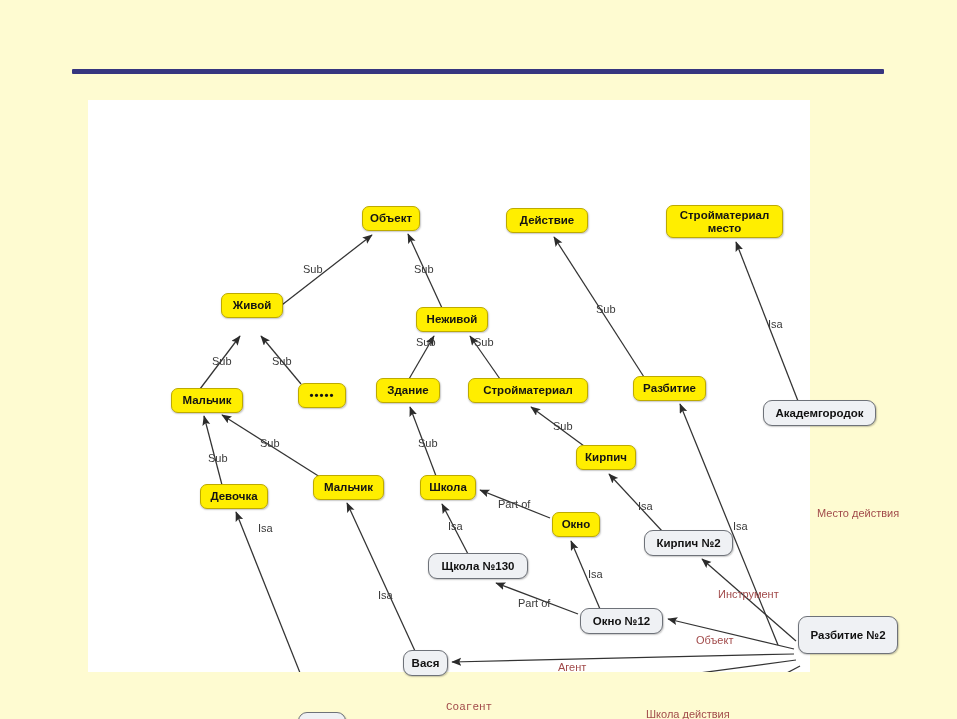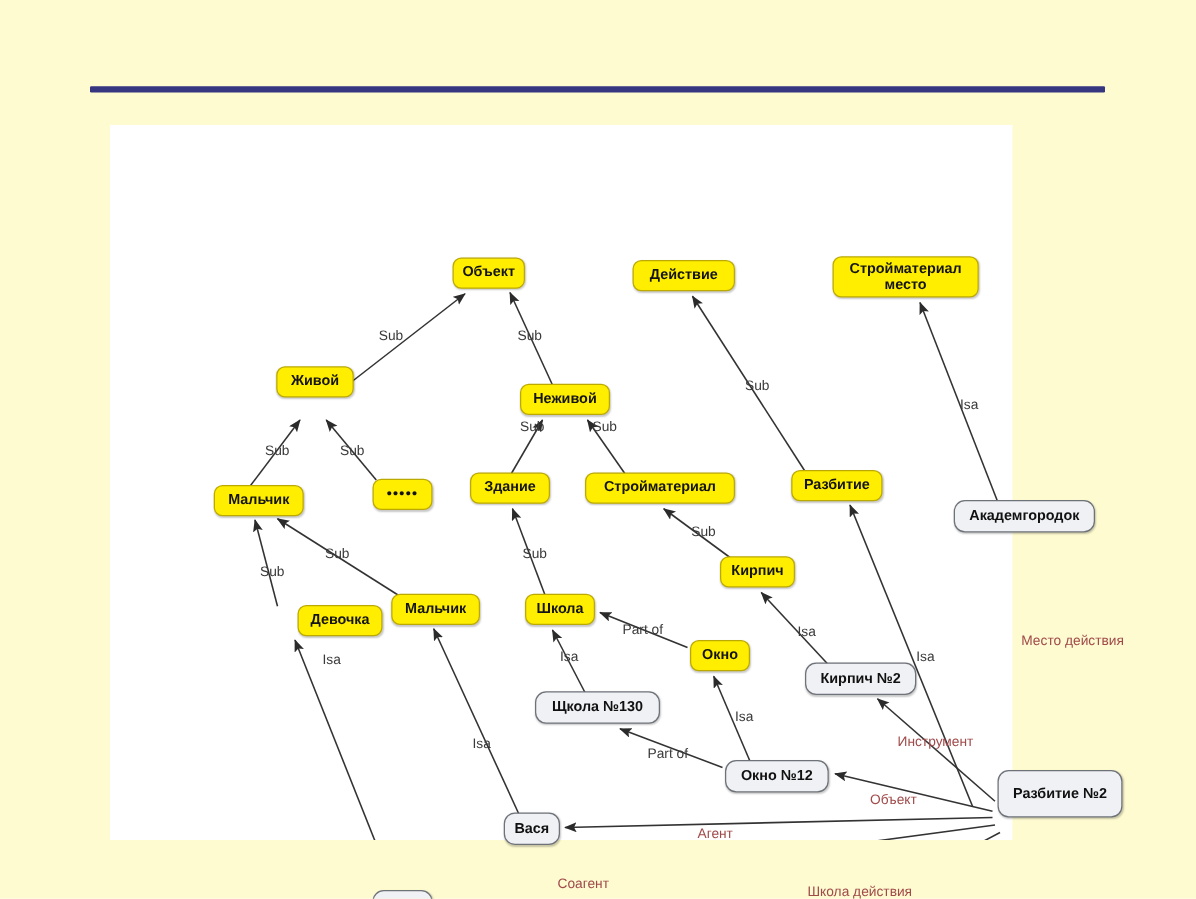--- a/index.html
+++ b/index.html
@@ -110,21 +110,21 @@
         <div class="node concept" style="left: 578px; top: 105px; width: 117px; height: 33px;">Стройматериал
 место</div>
         <div class="node concept" style="left: 133px; top: 193px; width: 62px; height: 25px;">Живой</div>
         <div class="node concept" style="left: 328px; top: 207px; width: 72px; height: 25px;">Неживой</div>
         <div class="node concept" style="left: 83px; top: 288px; width: 72px; height: 25px;">Мальчик</div>
         <div class="node concept dots" style="left: 210px; top: 283px; width: 48px; height: 25px;">•••••</div>
         <div class="node concept" style="left: 288px; top: 278px; width: 64px; height: 25px;">Здание</div>
         <div class="node concept" style="left: 380px; top: 278px; width: 120px; height: 25px;">Стройматериал</div>
         <div class="node concept" style="left: 545px; top: 276px; width: 73px; height: 25px;">Разбитие</div>
         <div class="node instance" style="left: 675px; top: 300px; width: 113px; height: 26px;">Академгородок</div>
-        <div class="node concept" style="left: 112px; top: 384px; width: 68px; height: 25px; margin-left: 38px;">Девочка</div>
+        <div class="node concept" style="left: 112px; top: 384px; width: 68px; height: 25px;">Девочка</div>
         <div class="node concept" style="left: 225px; top: 375px; width: 71px; height: 25px;">Мальчик</div>
         <div class="node concept" style="left: 332px; top: 375px; width: 56px; height: 25px;">Школа</div>
         <div class="node concept" style="left: 488px; top: 345px; width: 60px; height: 25px;">Кирпич</div>
         <div class="node concept" style="left: 464px; top: 412px; width: 48px; height: 25px;">Окно</div>
         <div class="node instance" style="left: 556px; top: 430px; width: 89px; height: 26px;">Кирпич №2</div>
         <div class="node instance" style="left: 340px; top: 453px; width: 100px; height: 26px;">Щкола №130</div>
         <div class="node instance" style="left: 492px; top: 508px; width: 83px; height: 26px;">Окно №12</div>
         <div class="node instance" style="left: 315px; top: 550px; width: 45px; height: 26px;">Вася</div>
         <div class="node instance" style="left: 210px; top: 612px; width: 48px; height: 26px;">Маша</div>
         <div class="node instance" style="left: 710px; top: 516px; width: 100px; height: 38px;">Разбитие №2</div>
@@ -147,18 +147,18 @@
         <div class="elabel" style="left: 430px; top: 497px;">Part of</div>
         <div class="elabel" style="left: 550px; top: 400px;">Isa</div>
         <div class="elabel" style="left: 645px; top: 420px;">Isa</div>
         <div class="elabel" style="left: 680px; top: 218px;">Isa</div>
         <div class="elabel" style="left: 170px; top: 422px;">Isa</div>
         <div class="elabel" style="left: 290px; top: 489px;">Isa</div>
         <div class="elabel rel" style="left: 700px; top: 407px; padding-left: 29px;">Место действия</div>
         <div class="elabel rel" style="left: 630px; top: 488px;">Инструмент</div>
         <div class="elabel rel" style="left: 608px; top: 534px;">Объект</div>
         <div class="elabel rel" style="left: 470px; top: 561px;">Агент</div>
-        <div class="elabel rel" style="left: 358px; top: 601px;">Соагент</div>
+        <div class="elabel rel" style="left: 358px; top: 601px; font-family: Liberation Mono, monospace;">Соагент</div>
         <div class="elabel rel" style="left: 558px; top: 608px;">Школа действия</div>
       </div>
   </div>
 
 </div>
 
 </body></html>

